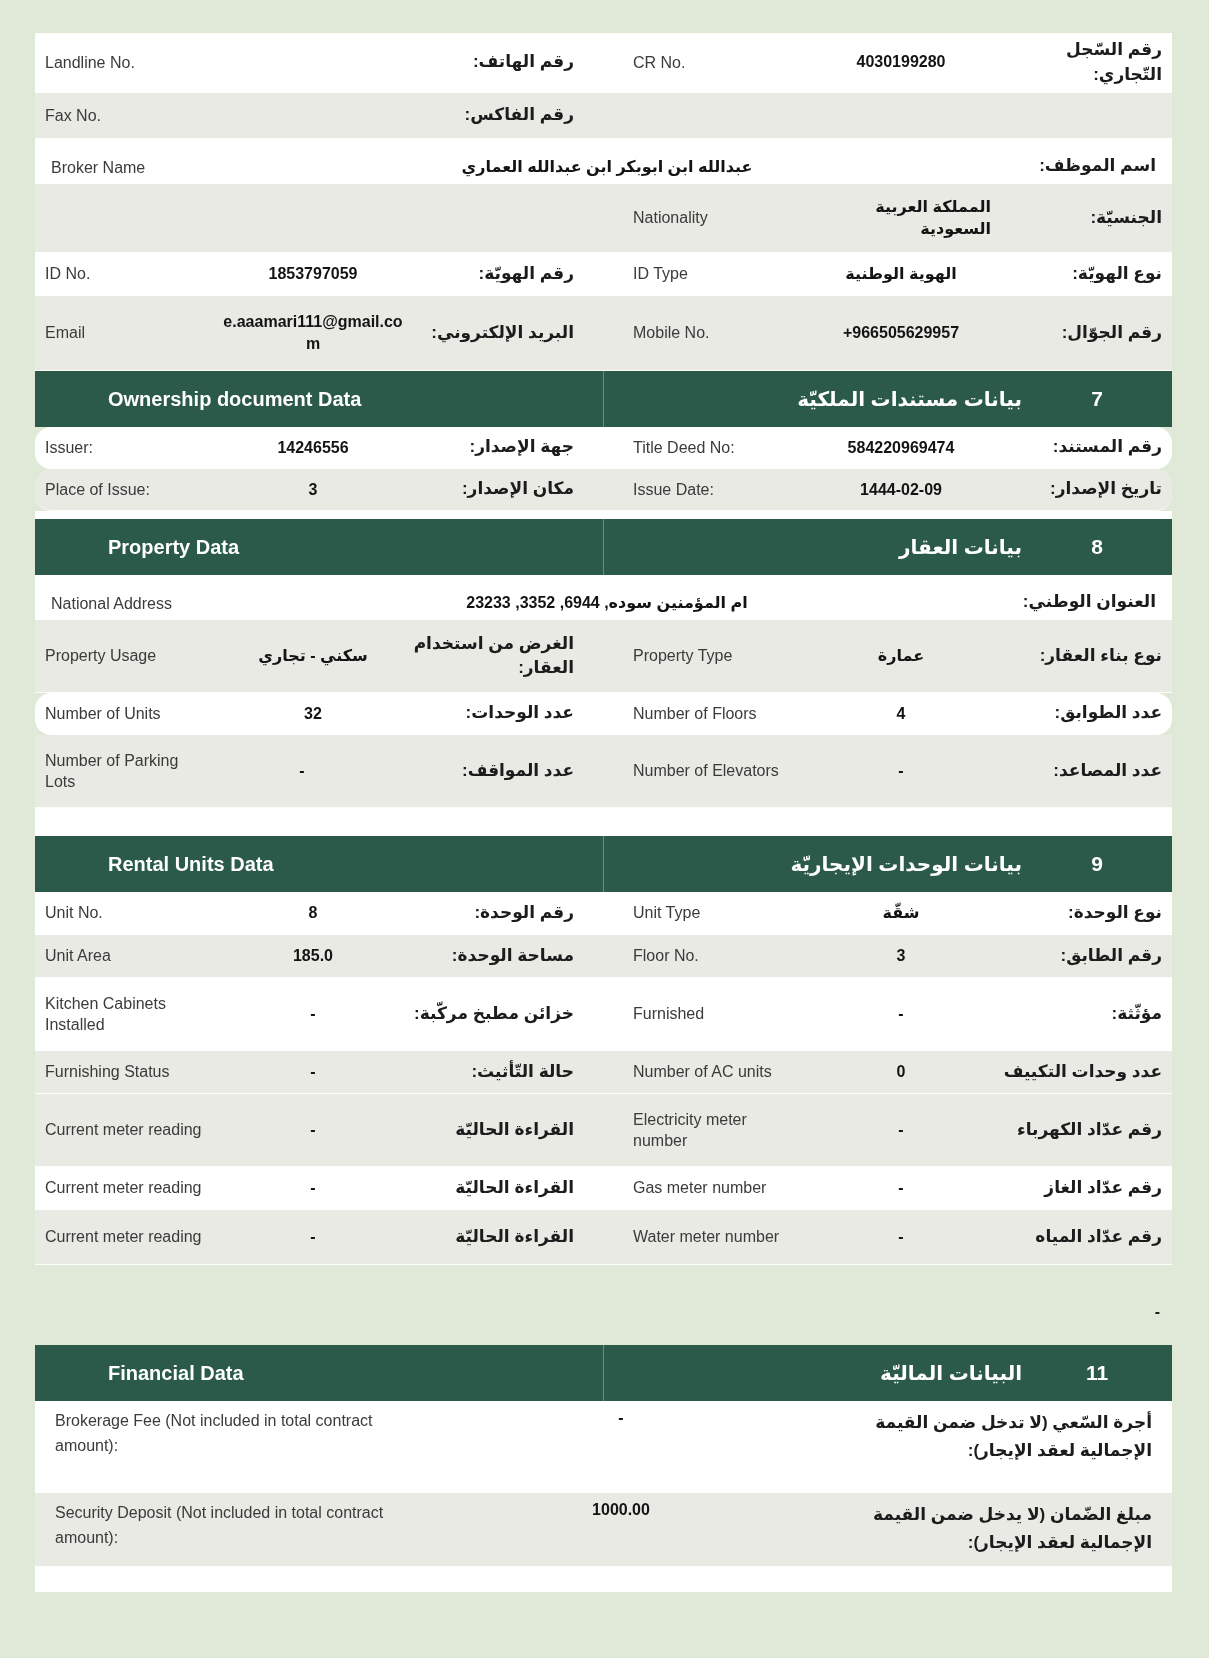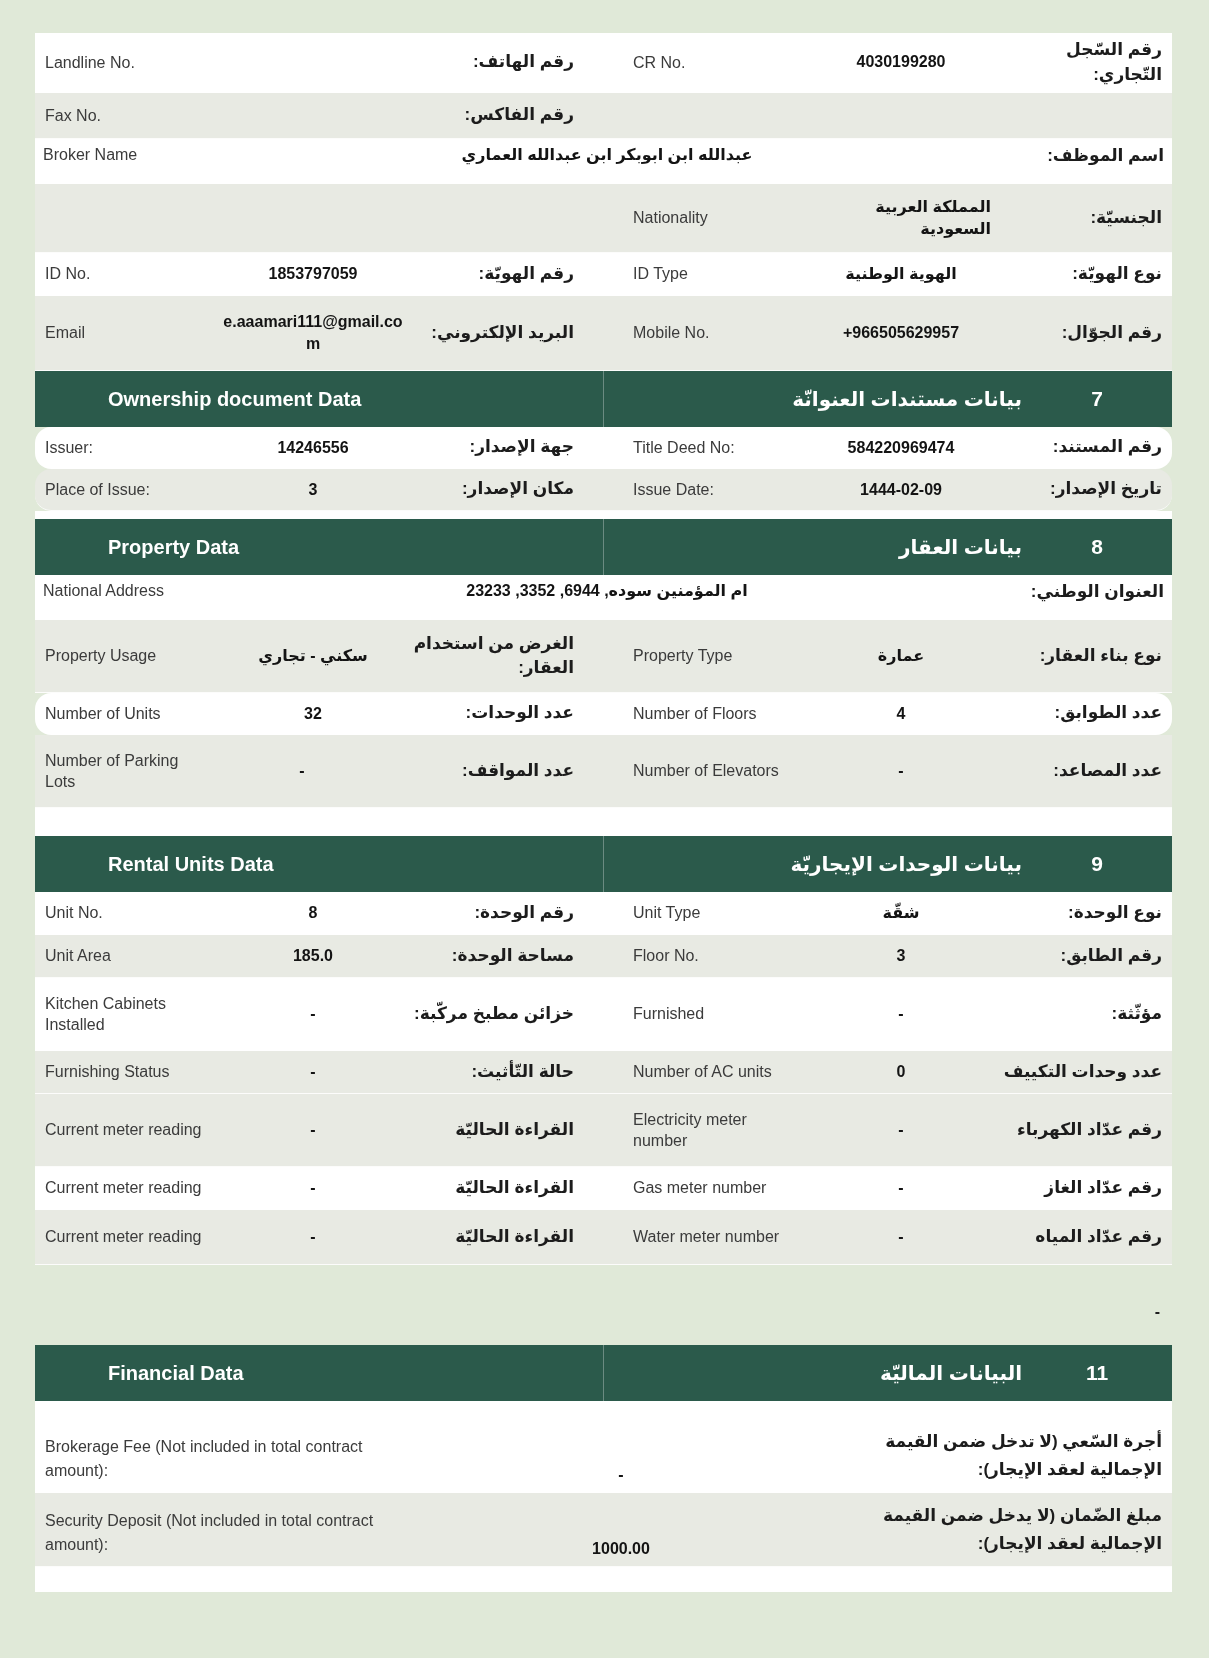--- a/index.html
+++ b/index.html
@@ -23,37 +23,37 @@
   .h68{min-height:68px;}
   .h72{min-height:72px;}
   .h74{min-height:74px;}
   .h76{min-height:74px;}
   .h92{min-height:92px;}
   .half{width:50%;display:flex;align-items:center;padding:5px 10px;box-sizing:border-box;}
   .en{flex-shrink:0;width:172px;font-size:16px;color:#3b3b3b;line-height:1.35;}
   .w150{width:150px;}
   .val{flex:1;text-align:center;font-weight:bold;font-size:16px;color:#141414;padding:0 6px;line-height:1.4;}
   .ar{flex-shrink:0;width:165px;text-align:right;font-weight:bold;font-size:17px;color:#1c1c1c;line-height:1.45;}
-  .fullrow{padding:5px 8px;display:flex;align-items:flex-start;box-sizing:border-box;}
+  .fullrow{padding:5px 16px;display:flex;align-items:flex-end;box-sizing:border-box;}
   .val-narrow{max-width:180px;margin:0 auto;display:block;text-align:right;}
   .val-email{max-width:196px;margin:0 auto;display:block;word-break:break-all;}
   
   .sec{display:flex;background:#2b5a4b;color:#fff;}
   .sec-left{width:50%;display:flex;align-items:center;padding-left:73px;box-sizing:border-box;
             border-right:1px solid rgba(255,255,255,0.3);font-size:20px;font-weight:bold;}
   .sec-right{width:50%;display:flex;align-items:center;direction:rtl;box-sizing:border-box;}
   .sec-num{width:150px;text-align:center;font-size:21px;font-weight:bold;}
   .sec-title{flex:1;text-align:right;font-size:20px;font-weight:bold;padding-left:10px;}
   .gap-white{height:28px;background:#ffffff;}
   .gap-white-sm{height:8px;background:#ffffff;}
   .gap-page{height:14px;}
   .authority-row{min-height:66px;display:flex;align-items:center;justify-content:flex-end;
                  padding-right:12px;font-weight:bold;font-size:16px;}
   
-  .fin{display:flex;align-items:flex-end;padding:8px 10px;box-sizing:border-box;border-bottom:1px solid rgba(255,255,255,0.85);}
+  .fin{display:flex;align-items:flex-start;padding:8px 20px;box-sizing:border-box;border-bottom:1px solid rgba(255,255,255,0.85);}
   .fin-en{flex-shrink:0;width:380px;font-size:16px;color:#3b3b3b;line-height:1.55;}
   .fin-val{flex:1;text-align:center;font-weight:bold;font-size:16px;color:#141414;}
   .fin-ar{flex-shrink:0;width:345px;text-align:right;font-weight:bold;font-size:17px;color:#1c1c1c;line-height:1.65;}
 </style>
 </head>
 <body>
 
 <div class="doc">
 
   <div class="row white h44">
@@ -128,21 +128,21 @@
       <span class="en">Mobile No.</span>
       <span class="val" dir="ltr">+966505629957</span>
       <span class="ar" dir="rtl">رقم الجوّال:</span>
     </div>
   </div>
 
   <div class="sec h56">
     <div class="sec-left">Ownership document Data</div>
     <div class="sec-right">
       <span class="sec-num">7</span>
-      <span class="sec-title">بيانات مستندات العنوانّة</span>
+      <span class="sec-title">بيانات مستندات الملكيّة</span>
     </div>
   </div>
 
   <div class="row white h41">
     <div class="half">
       <span class="en">Issuer:</span>
       <span class="val" dir="auto">14246556</span>
       <span class="ar" dir="rtl">جهة الإصدار:</span>
     </div>
     <div class="half">

